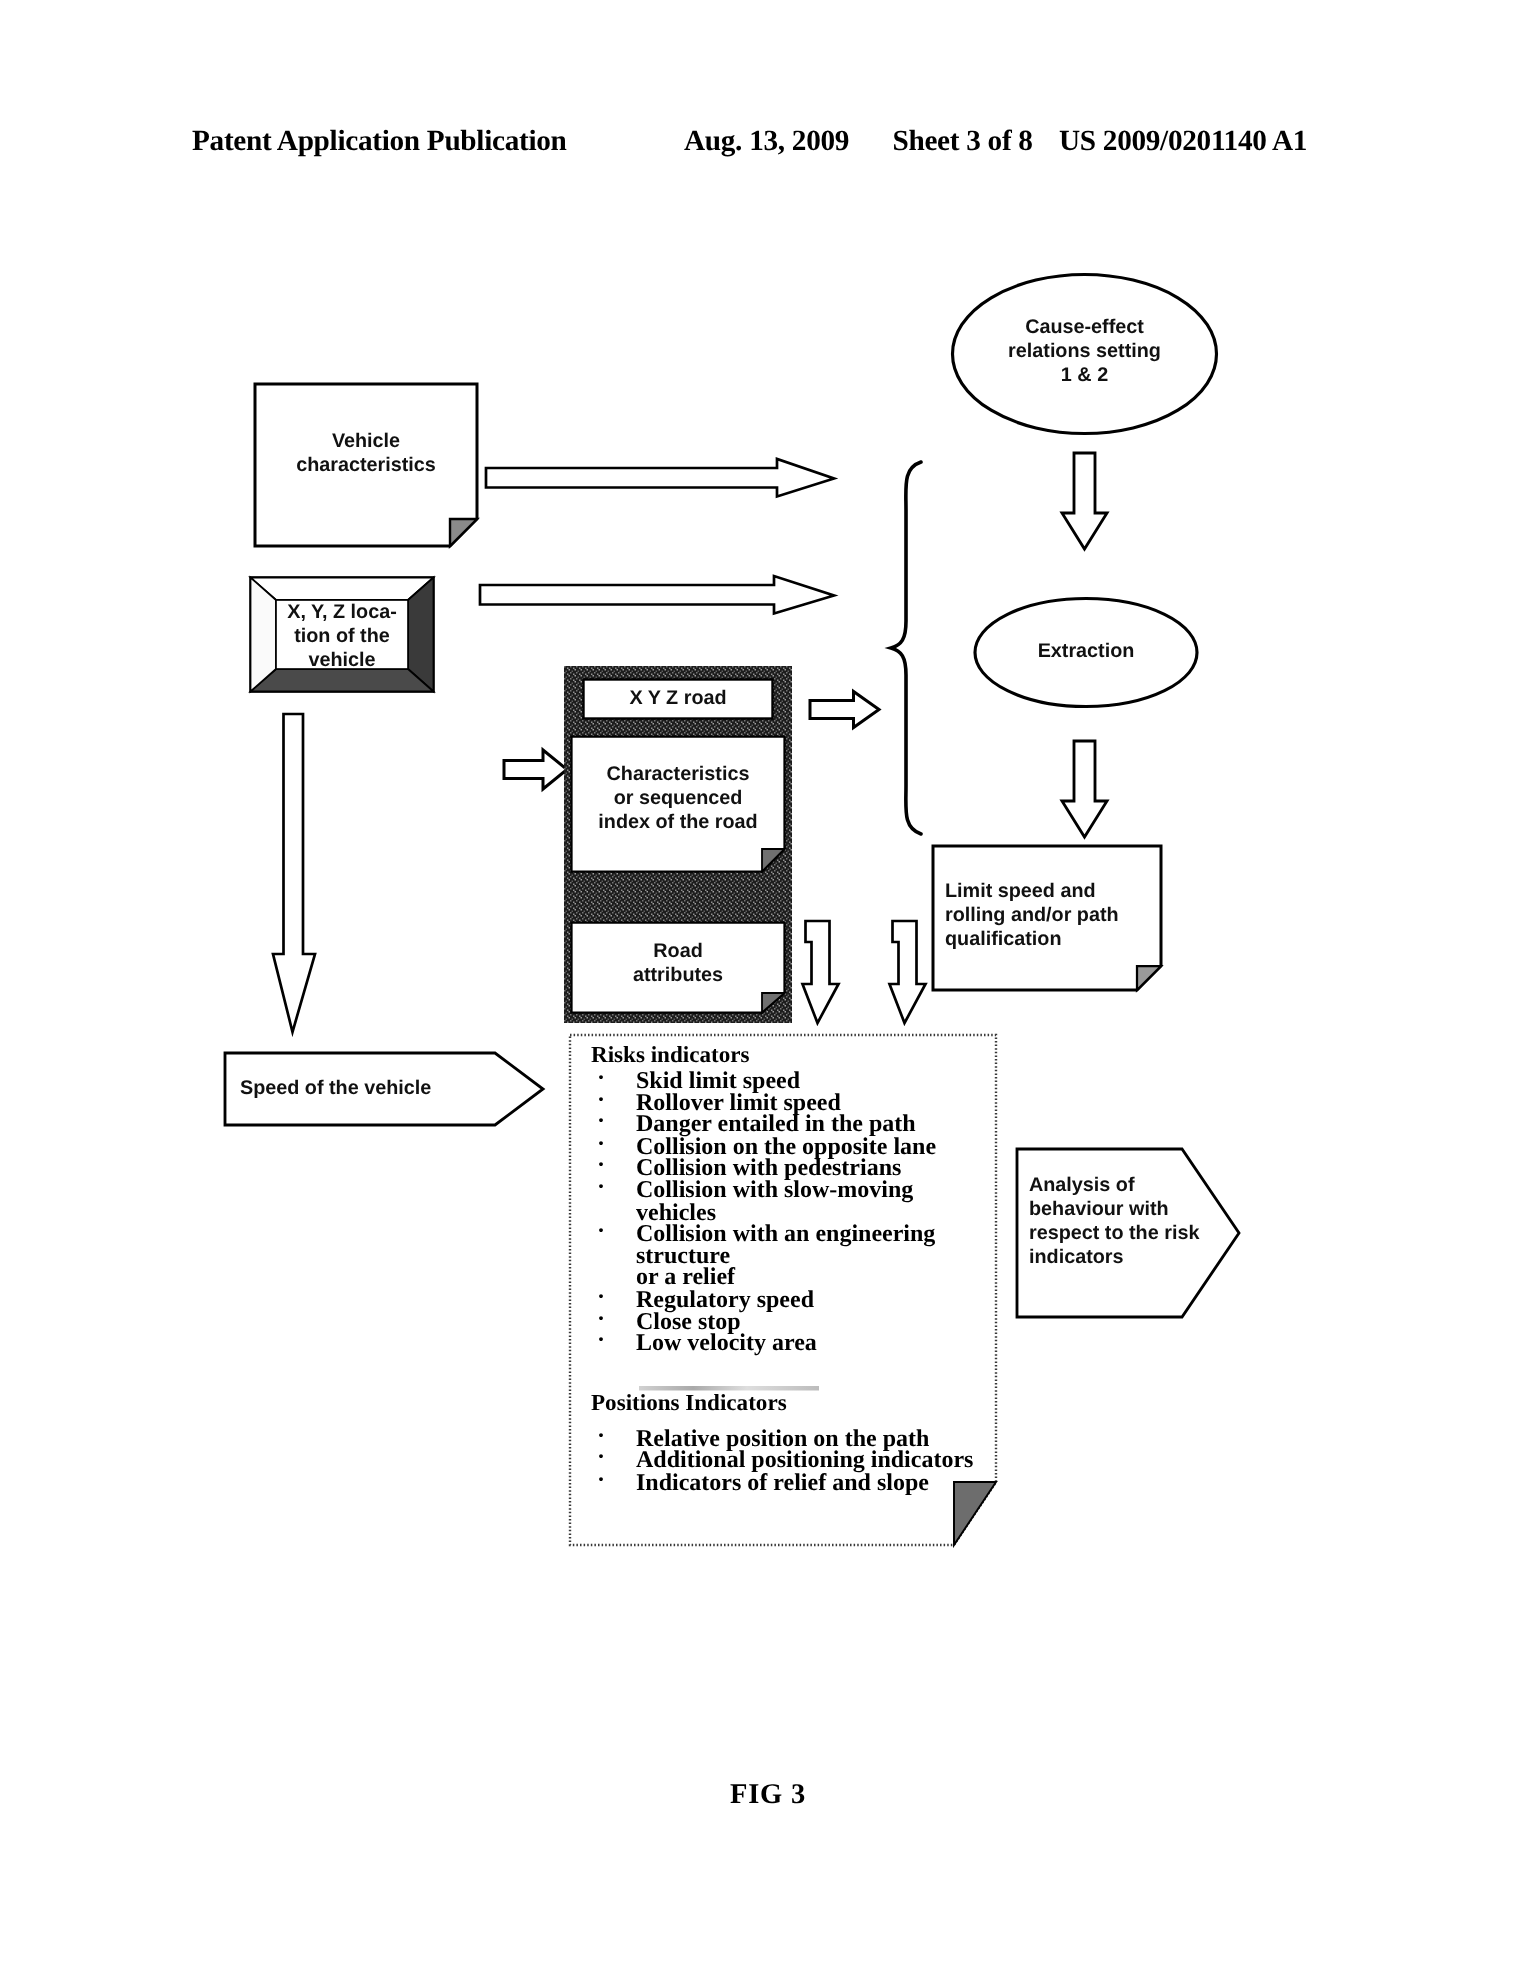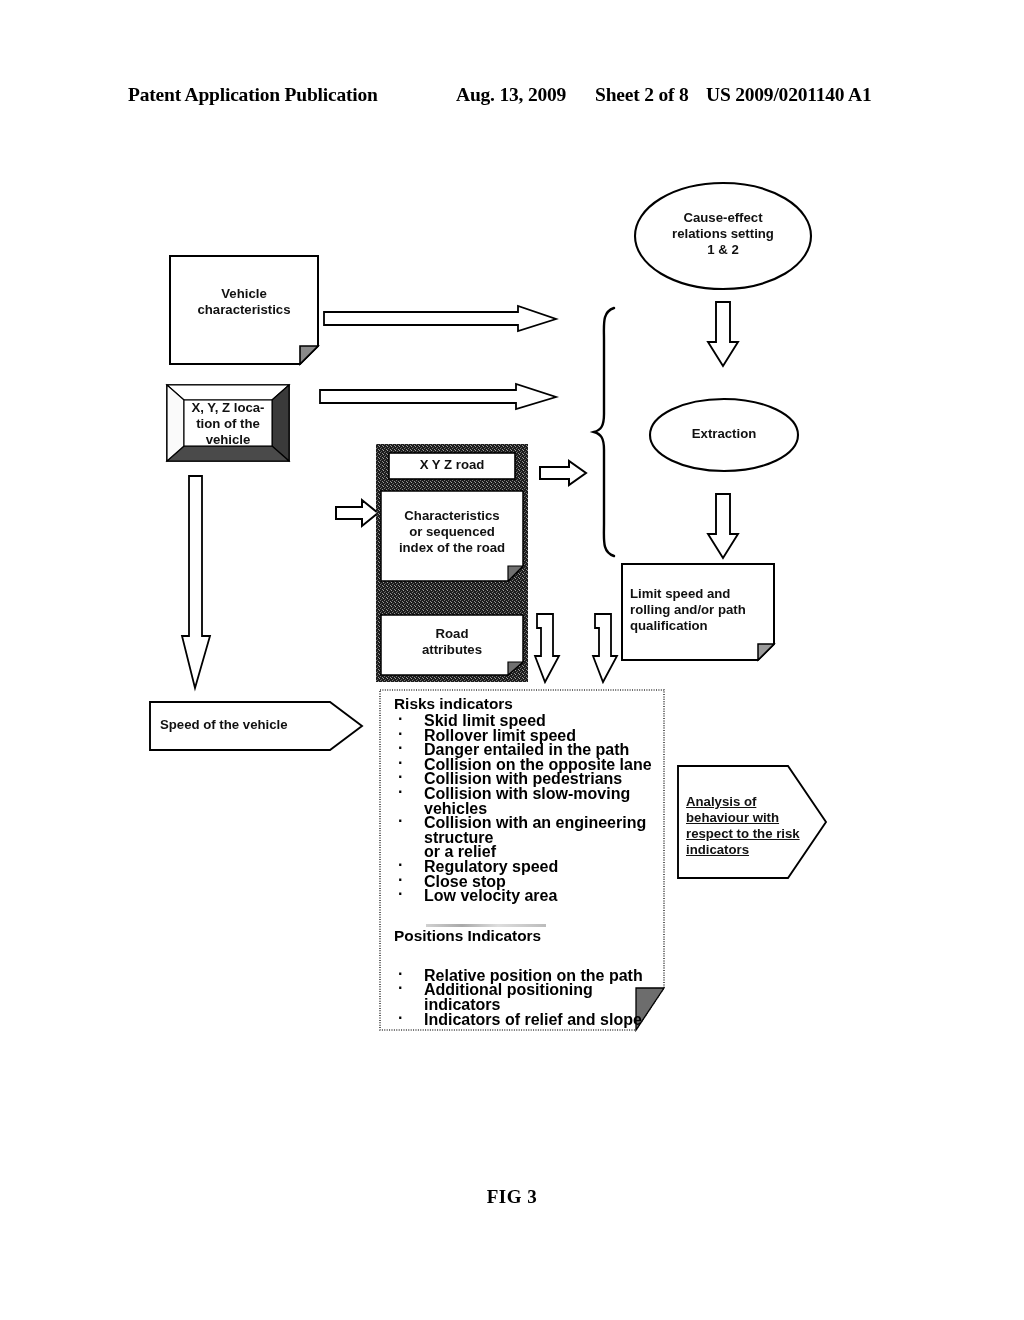--- a/index.html
+++ b/index.html
@@ -71,35 +71,36 @@
   svg { overflow: visible; display: block; }
 
   
   #risks-block {
     position: absolute;
     left: 378px;
     top: 688px;
     width: 288px;
     height: 344px;
     z-index: 4;
+    font-family: Liberation Serif, serif;
   }
   #risks-inner {
     position: absolute;
     inset: 0;
     padding: 6px 6px 0 8px;
     box-sizing: border-box;
   }
   .sec-title {
     font-size: 15.4px;
     font-weight: bold;
     line-height: 19px;
     color: #000;
     margin: 0 0 1px 8px;
   }
-  #positions-title { margin-top: 22px; margin-bottom: 24px; }
+  #positions-title { margin-top: 22px; margin-bottom: 8px; }
   .bullet-list { list-style: none; margin: 0; padding: 0; }
   .bullet-list li {
     position: relative;
     font-size: 16px;
     font-weight: bold;
     line-height: 14.6px;
     padding-left: 38px;
     color: #000;
   }
   .bullet-list li::before {
@@ -121,21 +122,21 @@
     background: linear-gradient(90deg,#c9c9c9,#9a9a9a 30%,#d8d8d8 60%,#b0b0b0);
     opacity: .85;
   }
 </style>
 </head>
 <body>
 
 <div id="page-header">
   <span class="h-pub">Patent Application Publication</span>
   <span class="h-date">Aug. 13, 2009</span>
-  <span class="h-sheet">Sheet 2 of 8</span>
+  <span class="h-sheet">Sheet 3 of 8</span>
   <span class="h-num">US 2009/0201140 A1</span>
 </div>
 
 <div id="diagram">
 
   <div class="node" style="left:632px; top:180px;">
     <svg width="182" height="112" viewBox="0 0 182 112">
       <ellipse cx="91" cy="56" rx="88" ry="53" fill="#fff" stroke="#000" stroke-width="2.1"></ellipse>
     </svg>
     <div class="lbl" style="left:0; top:30px; width:182px;">Cause-effect
@@ -288,21 +289,21 @@
     <svg width="216" height="52" viewBox="0 0 216 52">
       <path d="M2,2 L182,2 L214,26 L182,50 L2,50 Z" fill="#fff" stroke="#000" stroke-width="1.9"></path>
     </svg>
     <div class="lbl left" style="left:12px; top:17px; width:190px;">Speed of the vehicle</div>
   </div>
 
   <div class="node" style="left:676px; top:764px;">
     <svg width="152" height="116" viewBox="0 0 152 116">
       <path d="M2,2 L112,2 L150,58 L112,114 L2,114 Z" fill="#fff" stroke="#000" stroke-width="1.9"></path>
     </svg>
-    <div class="lbl left" style="left:10px; top:30px; width:120px;text-decoration:underline;">Analysis of
+    <div class="lbl left" style="left:10px; top:18px; width:120px;">Analysis of
 behaviour with
 respect to the risk
 indicators</div>
   </div>
 
   <div id="risks-block">
     <svg width="288" height="344" viewBox="0 0 288 344" style="position:absolute;left:0;top:0;">
       <path d="M2,2 L286,2 L286,300 L258,342 L2,342 Z" fill="#fff" stroke="#3a3a3a" stroke-width="1.6" stroke-dasharray="1 1.4"></path>
       <path d="M286,300 L258,300 L258,342 Z" fill="#6d6d6d" stroke="#000" stroke-width="1.3"></path>
     </svg>

